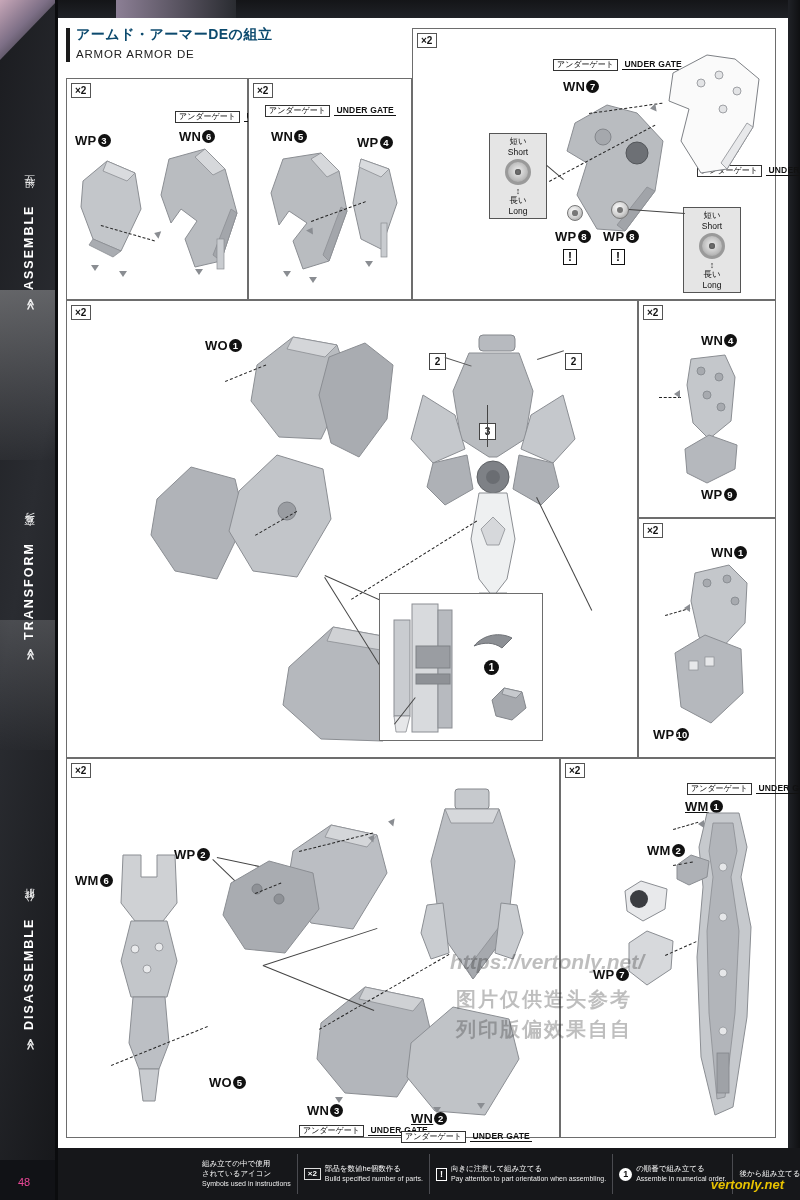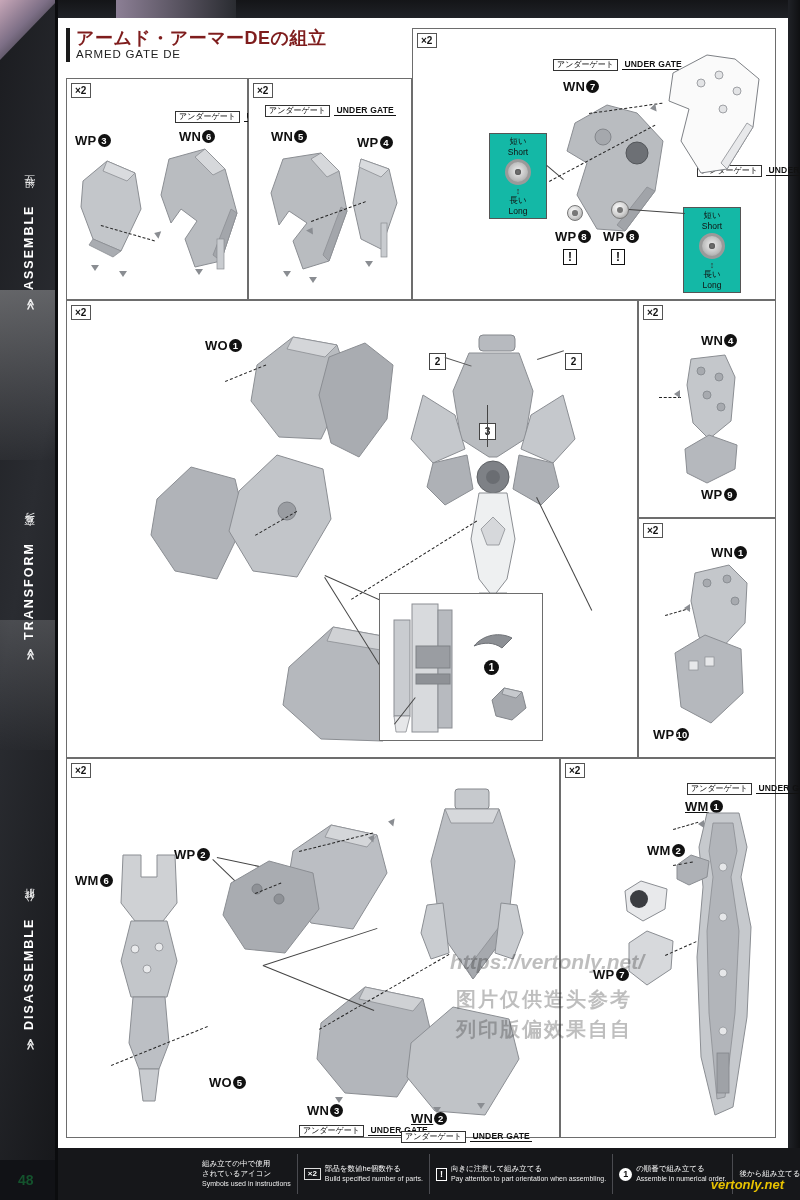--- a/index.html
+++ b/index.html
@@ -89,21 +89,21 @@
 
   
   .hdr {
     position:absolute; left:8px; top:8px; width:340px;
   }
   .hdr-bar{
     position:absolute; left:0; top:2px; width:4px; height:34px; background:#1b1b1b;
   }
   .hdr-jp{
     position:absolute; left:10px; top:0px;
-    font-size:18px; font-weight:bold; color:#7f1d1d; letter-spacing:.5px;
+    font-size:14px; font-weight:bold; color:#0c4a6e; letter-spacing:.5px;
   }
   .hdr-en{
     position:absolute; left:10px; top:22px;
     font-size:11.5px; color:#222; letter-spacing:.8px;
   }
 
   
   .x2 {
     position:absolute;
     border:1px solid #555; background:#fff;
@@ -133,21 +133,21 @@
     line-height:10px; background:#fff;
   }
   .gate .en{
     font-size:8.5px; font-weight:bold; color:#111; letter-spacing:.2px;
     border-bottom:1.5px solid #111; display:inline-block; margin-top:1px;
     padding:0 2px;
   }
 
   
   .slbox{
-    position:absolute; border:1px solid #555; background:#14b8a6;
+    position:absolute; border:1px solid #555; background:#e5e5e5;
     text-align:center; padding:2px 4px;
   }
   .slbox .jp{ font-size:8.5px; color:#111; line-height:11px;}
   .slbox .en{ font-size:8.5px; color:#111; line-height:10px;}
   .slbox .ring{
     width:26px;height:26px;border-radius:50%;
     border:3px solid #9a9a9a; margin:2px auto;
     background:radial-gradient(circle at 50% 45%,#efefef,#bdbdbd 60%,#8d8d8d 100%);
     position:relative;
   }
@@ -183,21 +183,21 @@
   }
   .stepbox{
     position:absolute; border:1px solid #444; background:#fff;
     width:17px;height:17px;text-align:center;line-height:15px;
     font-size:10px;font-weight:bold;color:#111;
   }
 
   
   .pagenum{
     position:absolute; left:18px; bottom:12px;
-    color:#14532d; font-size:14px; font-weight:bold;
+    color:#ec4899; font-size:11px; font-weight:normal;
   }
 
   
   .legend{
     position:absolute; left:196px; bottom:6px; right:6px; height:40px;
     display:flex; align-items:stretch; color:#fff;
     font-size:7.5px; line-height:10px;
   }
   .legend .cell{
     flex:0 0 auto; padding:3px 6px 3px 6px; border-left:1px solid #4a4b50;
@@ -324,21 +324,21 @@
   <div class="logo">
     <div>VERTONY NET</div>
   </div>
   <div class="wm-corner">vertonly.net</div>
 
   <div id="content">
 
     <div class="hdr">
       <div class="hdr-bar"></div>
       <div class="hdr-jp">アームド・アーマーDEの組立</div>
-      <div class="hdr-en">ARMED GATE DE</div>
+      <div class="hdr-en">ARMOR ARMOR DE</div>
     </div>
 
     <div class="panel" style="left:8px; top:60px; width:182px; height:222px;">
       <div class="x2" style="left:4px; top:4px;">×2</div>
 
       <div class="plab" style="left:8px; top:54px;">
         <span>WP</span><span class="num">3</span>
       </div>
       <div class="plab" style="left:112px; top:50px;">
         <span>WN</span><span class="num">6</span>

